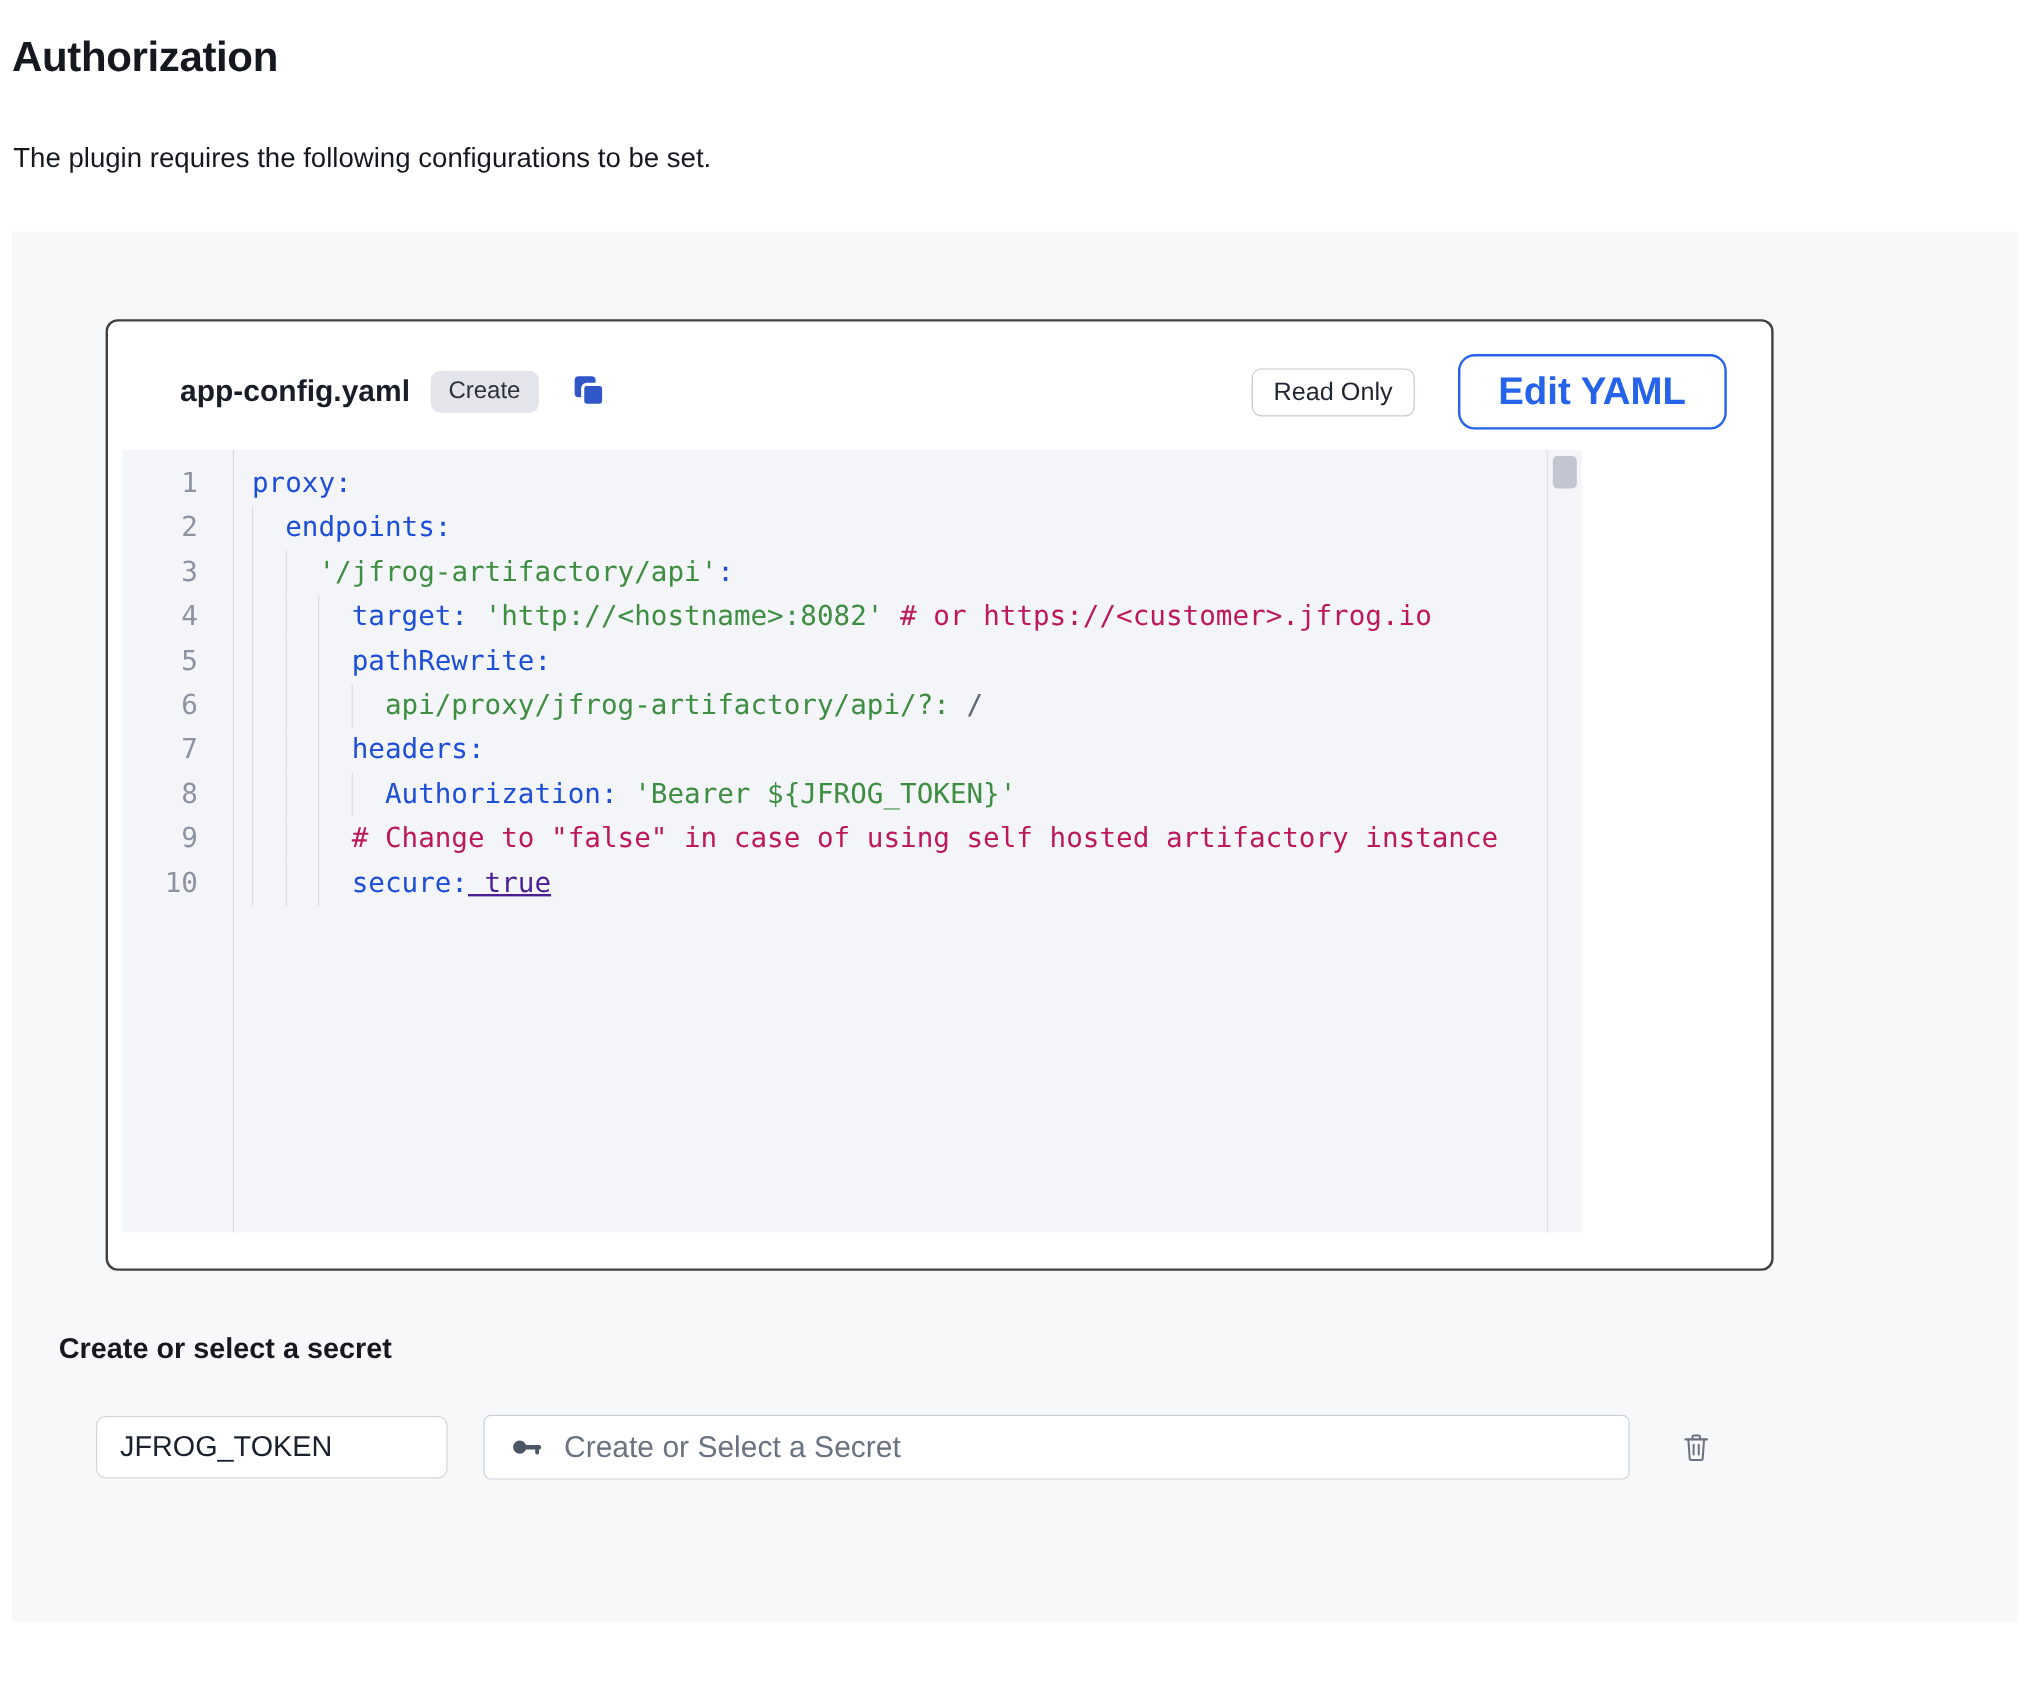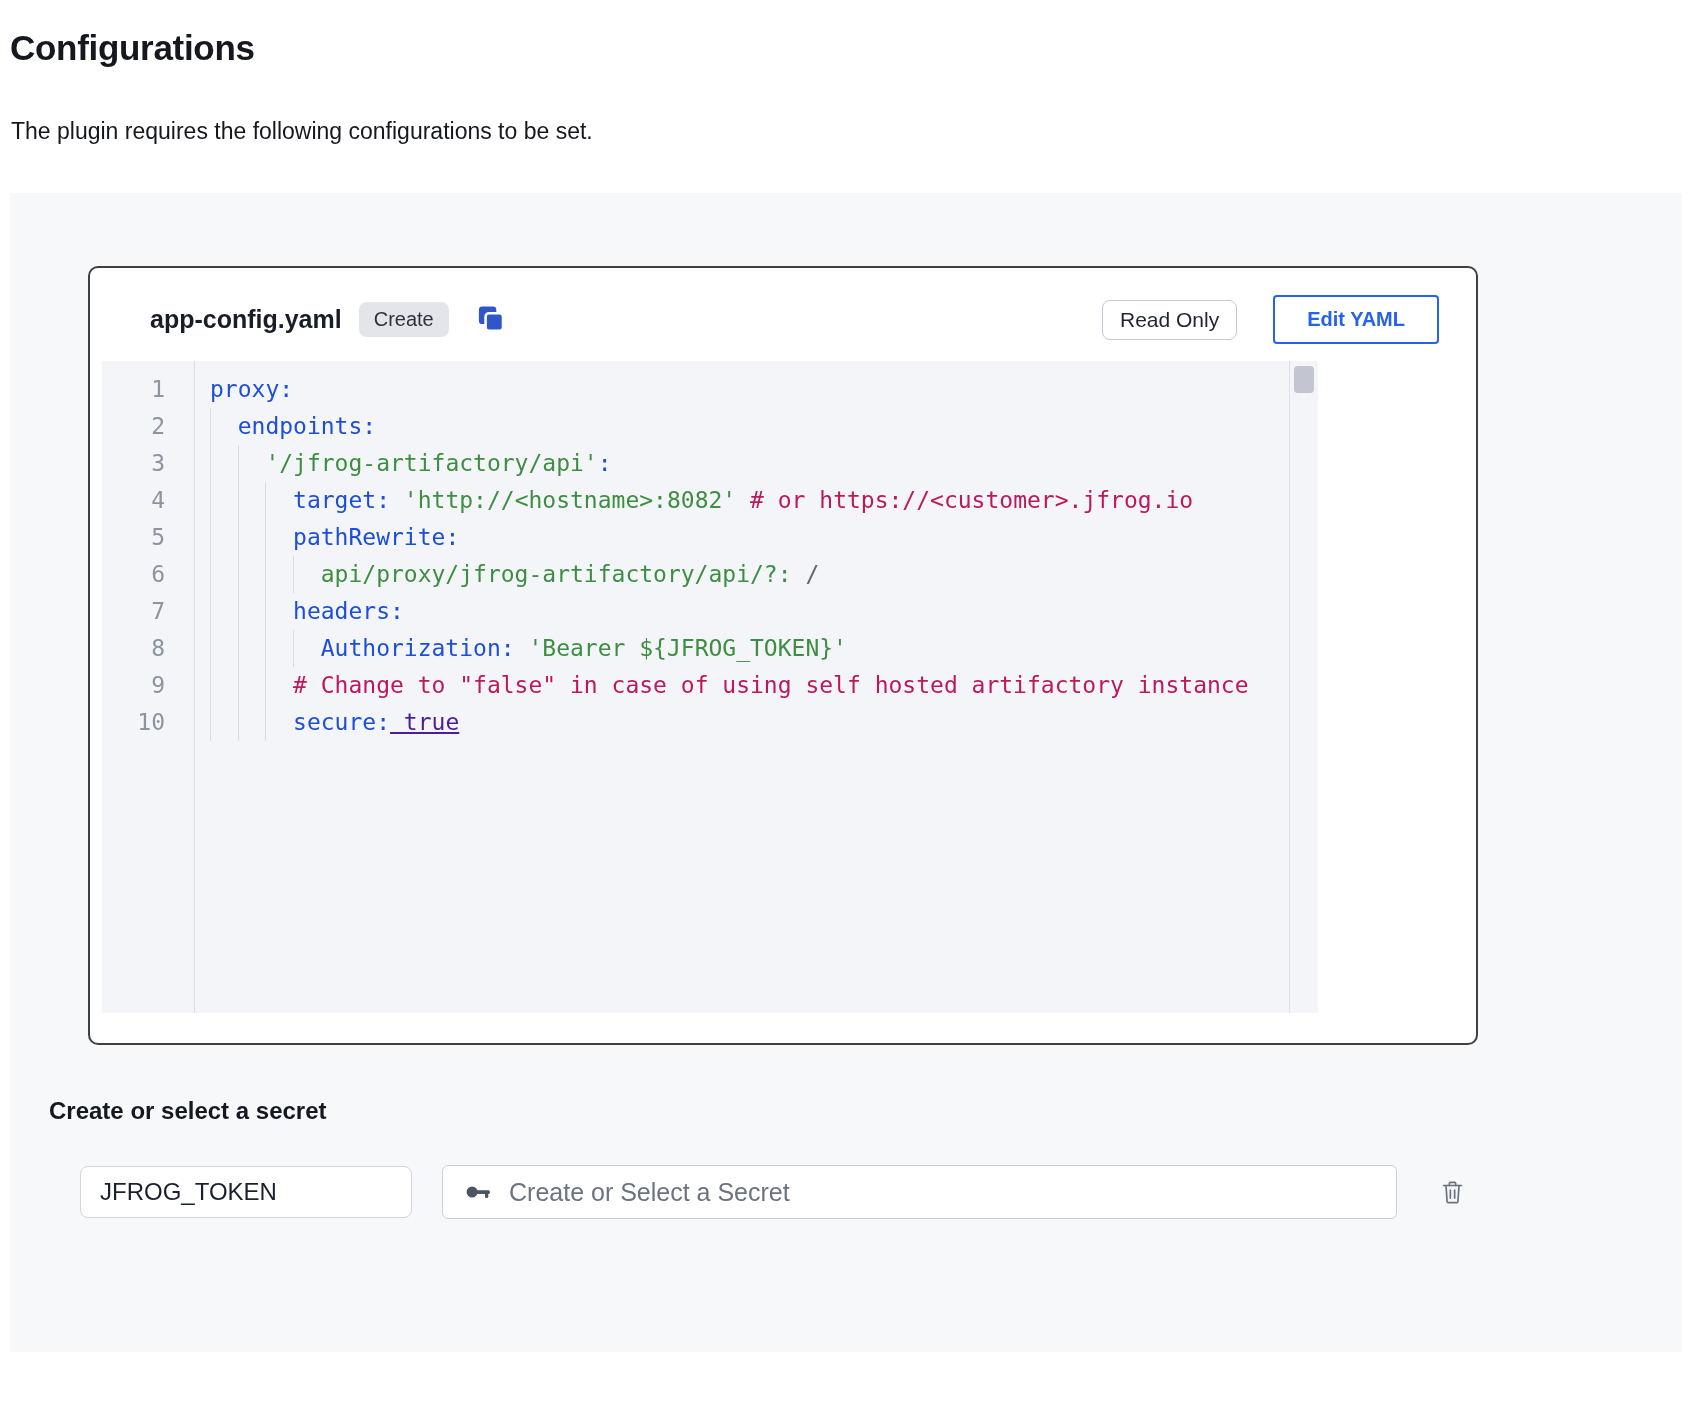--- a/index.html
+++ b/index.html
@@ -60,23 +60,23 @@
     font-size: 21px;
     font-weight: 500;
     color: #1f2430;
     font-family: "Liberation Sans", sans-serif;
     cursor: pointer;
     text-align: right;
   }
   .edit-yaml-btn {
     background: #ffffff;
     border: 2px solid #2563eb;
-    border-radius: 4px;
+    border-radius: 14px;
     padding: 11px 32px;
-    font-size: 20px;
+    font-size: 32px;
     font-weight: 700;
     color: #2563eb;
     font-family: "Liberation Sans", sans-serif;
     cursor: pointer;
   }
   
   .code-editor {
     position: relative;
     margin: 4px 158px 30px 12px;
     height: 652px;
@@ -125,21 +125,21 @@
     width: 20px; height: 27px;
     background: #c3c5d0;
     border-radius: 4px;
   }
   
   .secret-section { margin: 52px 0 0 39px; }
   .secret-heading { font-size: 24px; font-weight: 700; color: #15181e; }
   .variable-label { margin: 43px 0 0 31px; font-size: 24px; color: #1f2632; }
   .secret-row { margin: 40px 0 0 31px; display: flex; align-items: center; }
   .variable-input {
-    width: 332px;
+    width: 293px;
     height: 52px;
     border: 1px solid #d2d6dd;
     border-radius: 8px;
     background: #ffffff;
     padding: 0 19px;
     font-size: 24px;
     color: #1a202c;
     font-family: "Liberation Sans", sans-serif;
     outline: none;
   }
@@ -161,21 +161,21 @@
     margin-left: 42px;
     background: none;
     border: none;
     cursor: pointer;
     display: inline-flex;
   }
 </style>
 </head>
 <body>
 
-<h1 class="page-title">Configurations</h1>
+<h1 class="page-title">Authorization</h1>
 <div class="page-subtitle">The plugin requires the following configurations to be set.</div>
 
 <div class="panel">
 
   <div class="yaml-card">
     <div class="yaml-card-header">
       <span class="yaml-filename">app-config.yaml</span>
       <span class="service-badge">Create</span>
       <span class="copy-icon">
         <svg viewBox="0 0 24 24" width="31" height="31">

